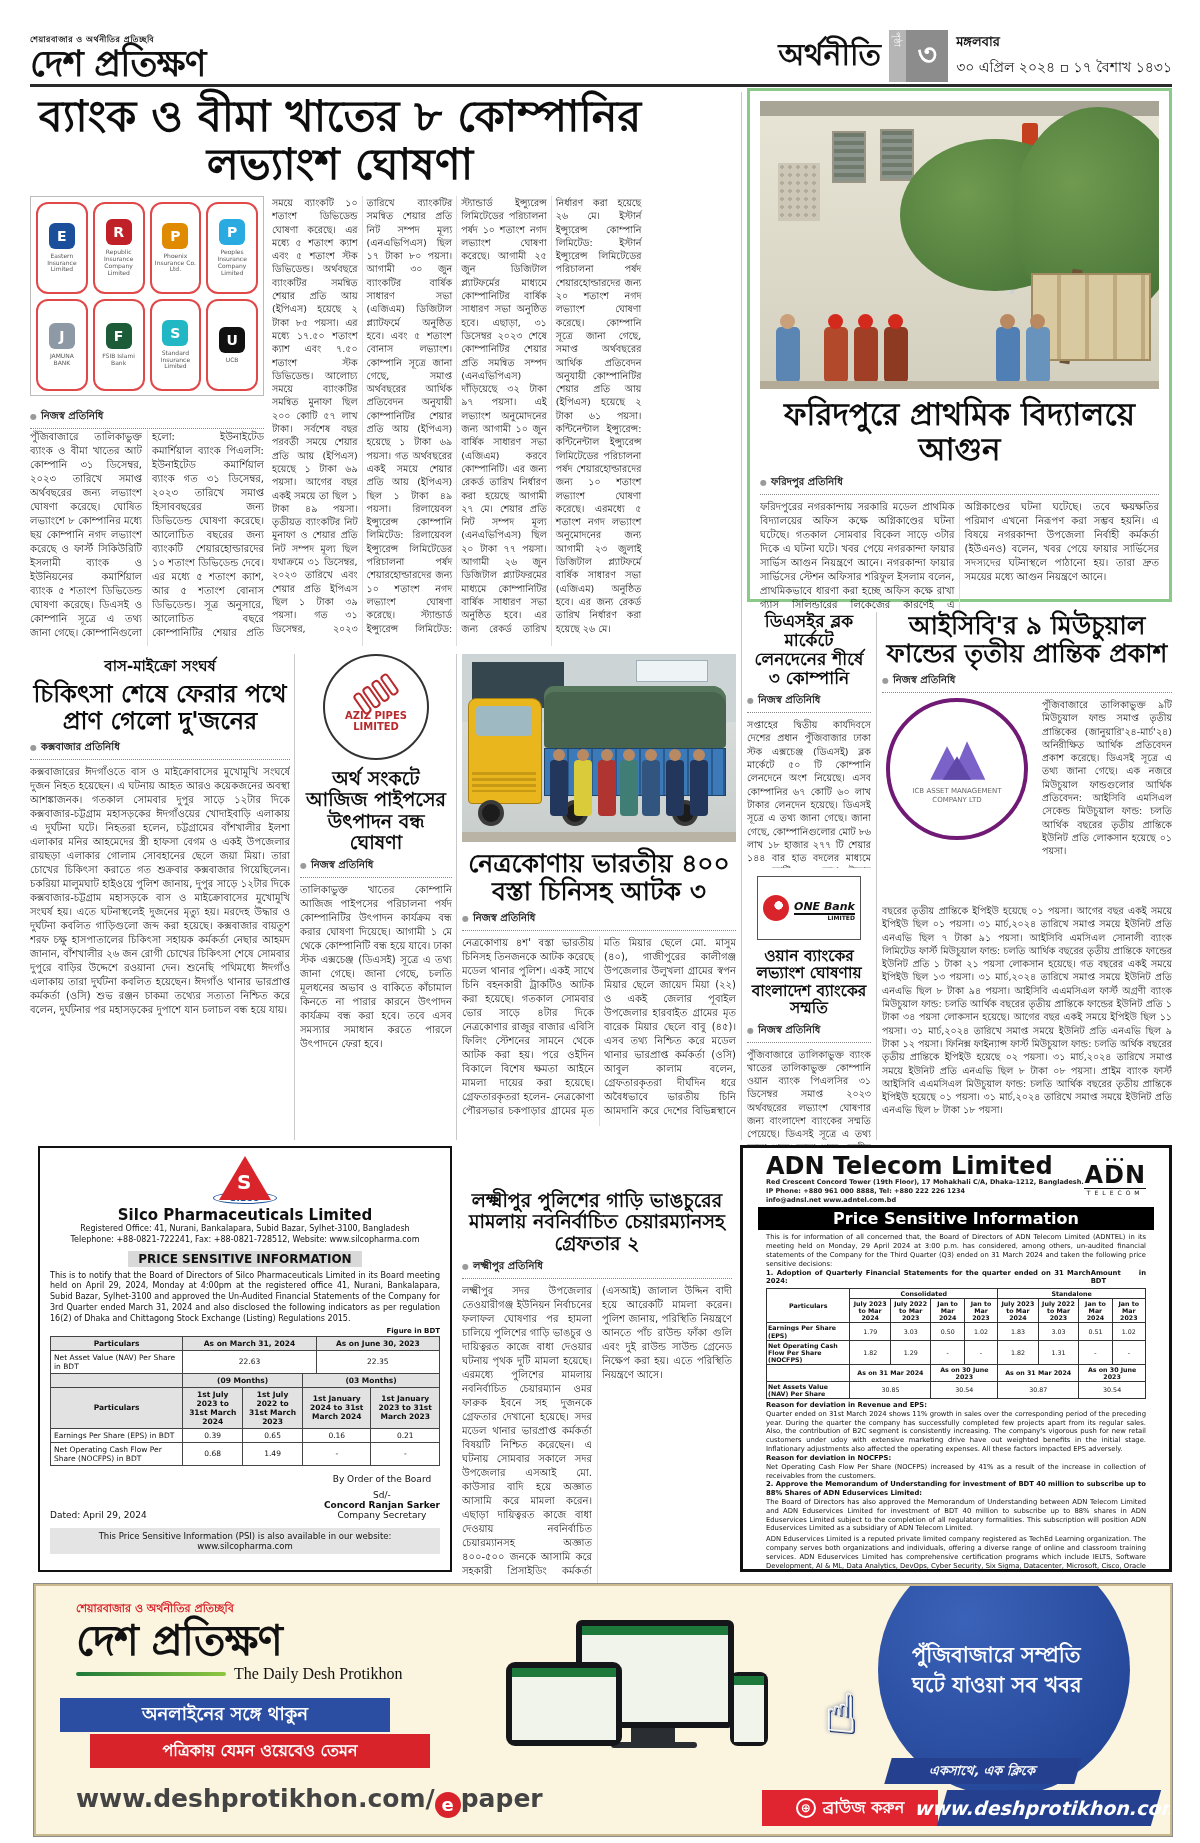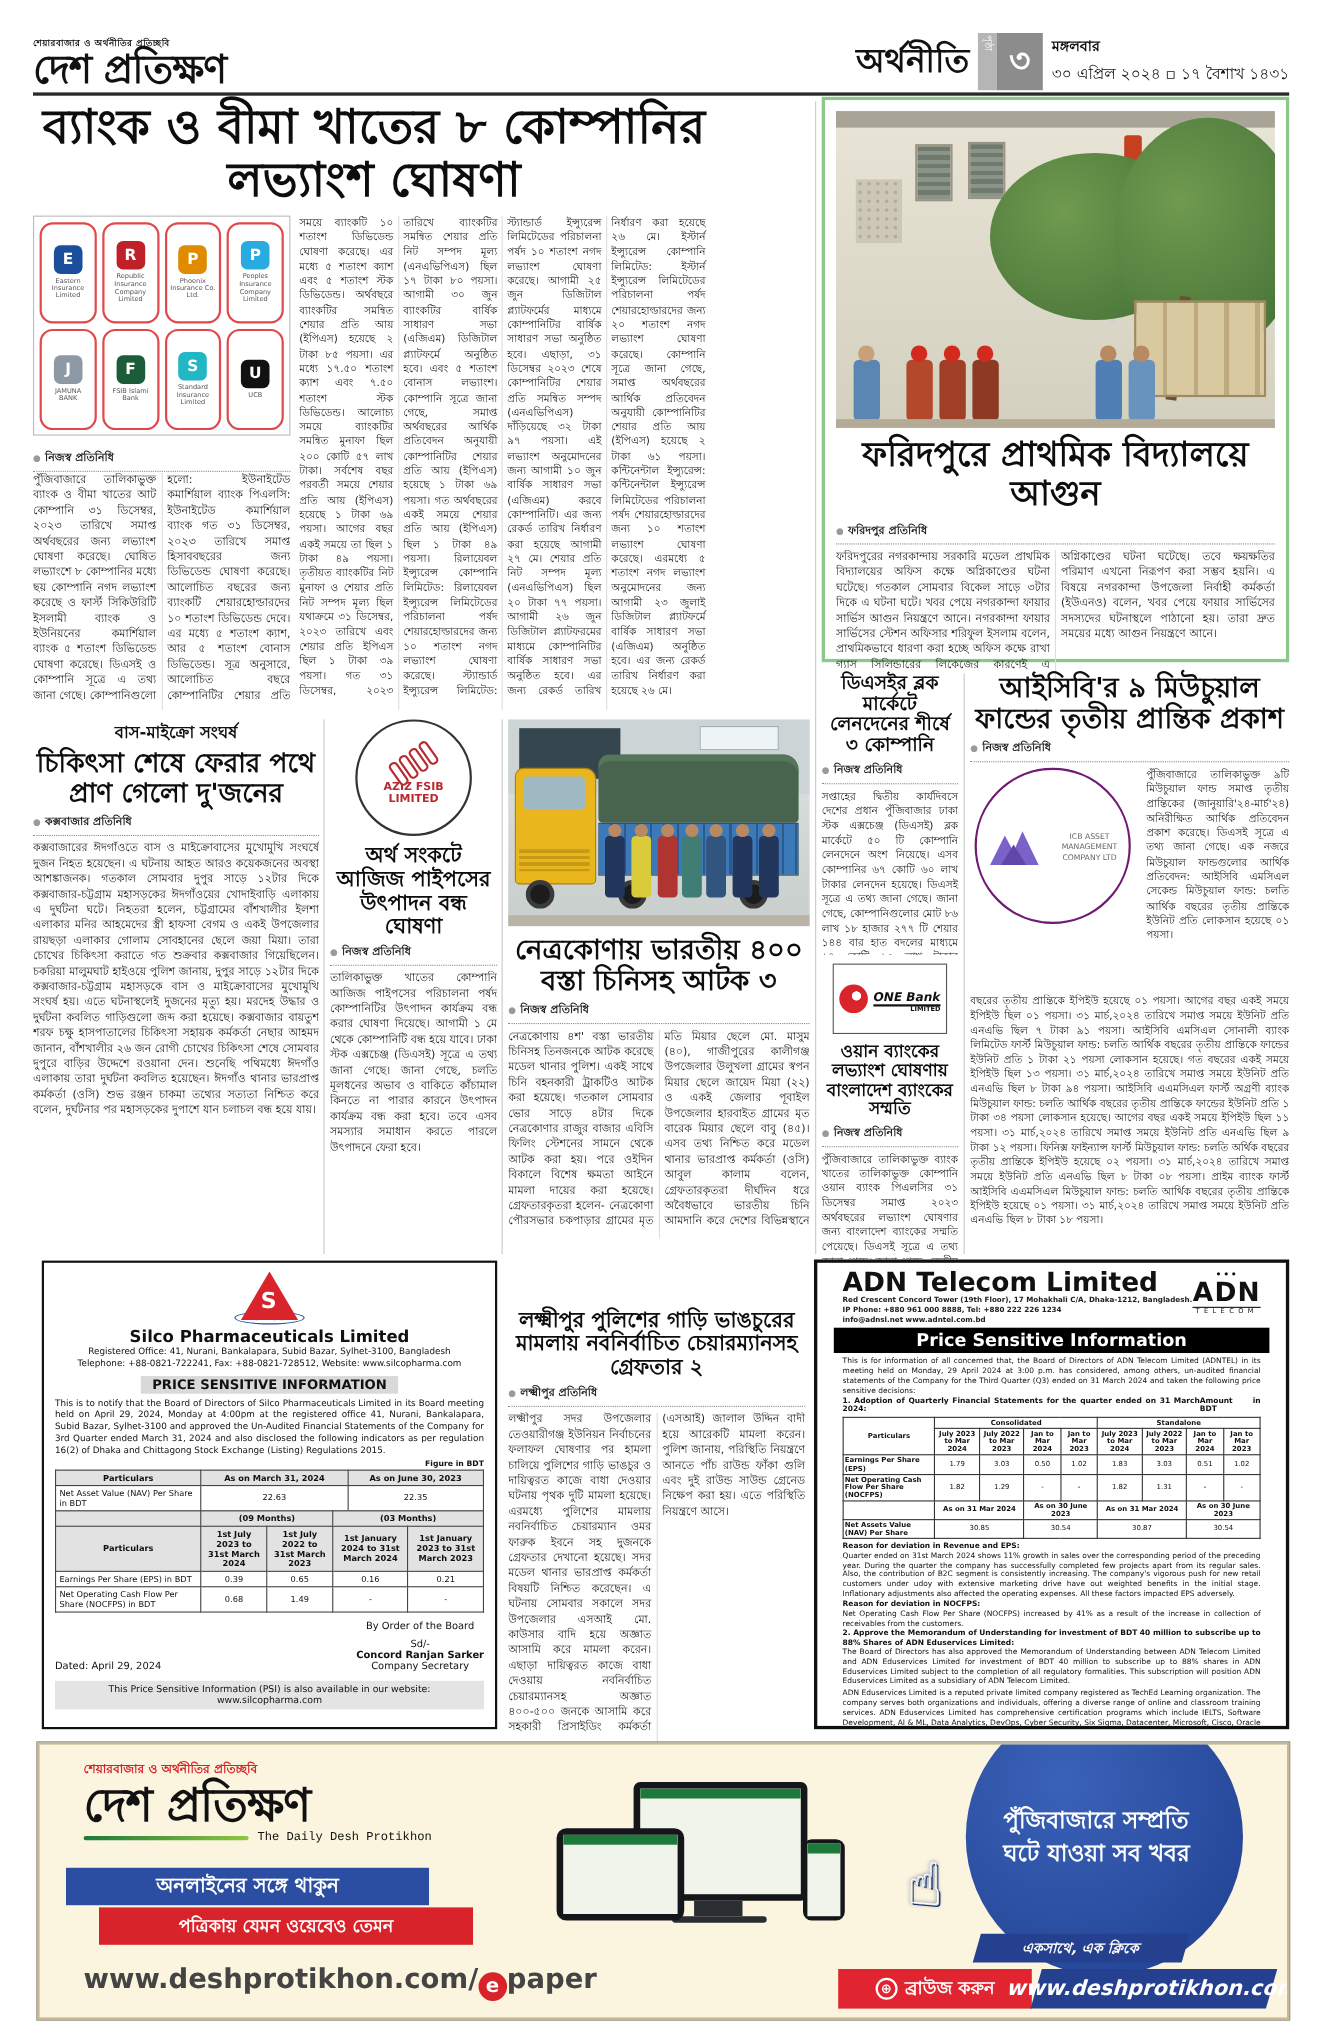--- a/index.html
+++ b/index.html
@@ -47,21 +47,21 @@
   .fs-ground{position:absolute;bottom:0;left:0;right:0;height:8px;background:#b4ab97}
   
   .onebank-logo{width:104px;height:64px;border:1px solid #555;background:#fff;display:flex;align-items:center;justify-content:center;gap:5px;margin:0 auto}
   .ob-swoosh{width:26px;height:26px;border-radius:50%;background:radial-gradient(circle at 60% 40%,#fff 0 18%,#d8242a 20%)}
   .ob-name{font-size:11px;font-weight:bold;font-style:italic;border-bottom:2px solid #111}
   .ob-ltd{font-size:6px;font-weight:bold;text-align:right}
   .aziz-circle{width:106px;height:106px;border:2px solid #333;border-radius:50%;margin:0 auto;display:flex;flex-direction:column;align-items:center;justify-content:center;background:#fff}
   .aziz-pipes{display:flex;gap:2px;transform:rotate(-35deg)}
   .aziz-pipes i{width:9px;height:24px;border:2px solid #b92a2e;border-radius:4px;background:#fff}
   .aziz-text{font-size:10px;font-weight:bold;color:#b92a2e;text-align:center;line-height:1.15;margin-top:4px}
-  .icb-circle{width:142px;height:142px;border:2px solid #701a75;border-radius:50%;margin:0 auto;display:flex;flex-direction:row;align-items:center;justify-content:center;background:#fff}
+  .icb-circle{width:142px;height:142px;border:4px solid #701a75;border-radius:50%;margin:0 auto;display:flex;flex-direction:column;align-items:center;justify-content:center;background:#fff}
   .icb-cap{font-size:7px;color:#666;text-align:center;line-height:1.3;margin-top:4px}
   
   .truck-scene{position:relative;height:188px;overflow:hidden;background:linear-gradient(#e0e4e3,#c8cecc)}
   .ts-bldg{position:absolute;top:0;left:0;right:0;height:68px;background:#cdd4d6}
   .ts-bwin{position:absolute;left:10px;top:8px;width:92px;height:46px;background:#35464f}
   .ts-sign{position:absolute;right:28px;top:6px;width:72px;height:22px;background:#eef3f5;border:1px solid #9fb0b8}
   .ts-cab{position:absolute;left:6px;top:44px;width:74px;height:106px;background:#e9b61e;border:1px solid #a87f10;border-radius:8px 10px 4px 4px}
   .ts-cabwin{position:absolute;left:14px;top:52px;width:56px;height:30px;background:#9fb9c2;border-radius:4px}
   .ts-grill{position:absolute;left:10px;top:118px;width:64px;height:20px;background:repeating-linear-gradient(#c79a15 0 3px,#e9b61e 3px 6px)}
   .ts-tarp{position:absolute;left:82px;top:32px;width:182px;height:62px;background:#49644e;border-radius:10px 14px 4px 4px;box-shadow:inset 0 6px 0 #56765b}
@@ -271,21 +271,21 @@
   <div class="vr" style="left:294px;top:654px;height:486px"></div>
 
   <section class="abs" style="left:300px;top:654px;width:152px;height:486px">
     <div class="aziz-circle">
       <span class="aziz-pipes">
           <i></i>
           <i></i>
           <i></i>
           <i></i>
         </span>
-      <div class="aziz-text">AZIZ FSIB LIMITED</div>
+      <div class="aziz-text">AZIZ PIPES LIMITED</div>
     </div>
     <h3 class="hl" style="font-size:19px;margin-top:8px">অর্থ সংকটে আজিজ পাইপসের উৎপাদন বন্ধ ঘোষণা</h3>
     <div class="byline"><span class="dot">●</span><span>নিজস্ব প্রতিনিধি</span></div>
     <div class="body" style="height:252px">তালিকাভুক্ত খাতের কোম্পানি আজিজ পাইপসের পরিচালনা পর্ষদ কোম্পানিটির উৎপাদন কার্যক্রম বন্ধ করার ঘোষণা দিয়েছে। আগামী ১ মে থেকে কোম্পানিটি বন্ধ হয়ে যাবে। ঢাকা স্টক এক্সচেঞ্জ (ডিএসই) সূত্রে এ তথ্য জানা গেছে। জানা গেছে, চলতি মূলধনের অভাব ও বাকিতে কাঁচামাল কিনতে না পারার কারনে উৎপাদন কার্যক্রম বন্ধ করা হবে। তবে এসব সমস্যার সমাধান করতে পারলে উৎপাদনে ফেরা হবে।</div>
   </section>
 
   <div class="vr" style="left:456px;top:654px;height:486px"></div>
 
   <section class="abs" style="left:462px;top:654px;width:274px;height:486px">
     <div class="truck-scene">
@@ -496,21 +496,21 @@
     </div>
 
   </section>
 
   <section class="abs bot-ad" style="left:34px;top:1584px;width:1138px;height:252px">
     <div class="abs" style="left:40px;top:14px">
       <div style="color:#d8232a;font-size:11px;font-weight:bold">শেয়ারবাজার ও অর্থনীতির প্রতিচ্ছবি</div>
       <div style="font-size:42px;font-weight:900;letter-spacing:-1px;line-height:1.05">দেশ প্রতিক্ষণ</div>
       <div style="display:flex;align-items:center;gap:8px;margin-top:2px">
         <span class="greenline" style="width:150px"></span>
-        <span style="font-size:11px;font-family:Liberation Mono, monospace">The Daily Desh Protikhon</span>
+        <span style="font-size:16px;font-family:Liberation Serif, serif">The Daily Desh Protikhon</span>
       </div>
     </div>
     <div class="abs ba-bar-blue" style="left:24px;top:112px;width:330px;height:34px">অনলাইনের সঙ্গে থাকুন</div>
     <div class="abs ba-bar-red" style="left:54px;top:148px;width:340px;height:34px">পত্রিকায় যেমন ওয়েবেও তেমন</div>
     <div class="abs ba-url" style="left:40px;top:198px">
       <span>www.deshprotikhon.com/</span><span class="ba-e">e</span><span>paper</span>
     </div>
 
     <div class="dev" style="left:540px;top:34px;width:158px;height:108px">
         <span class="scr">

